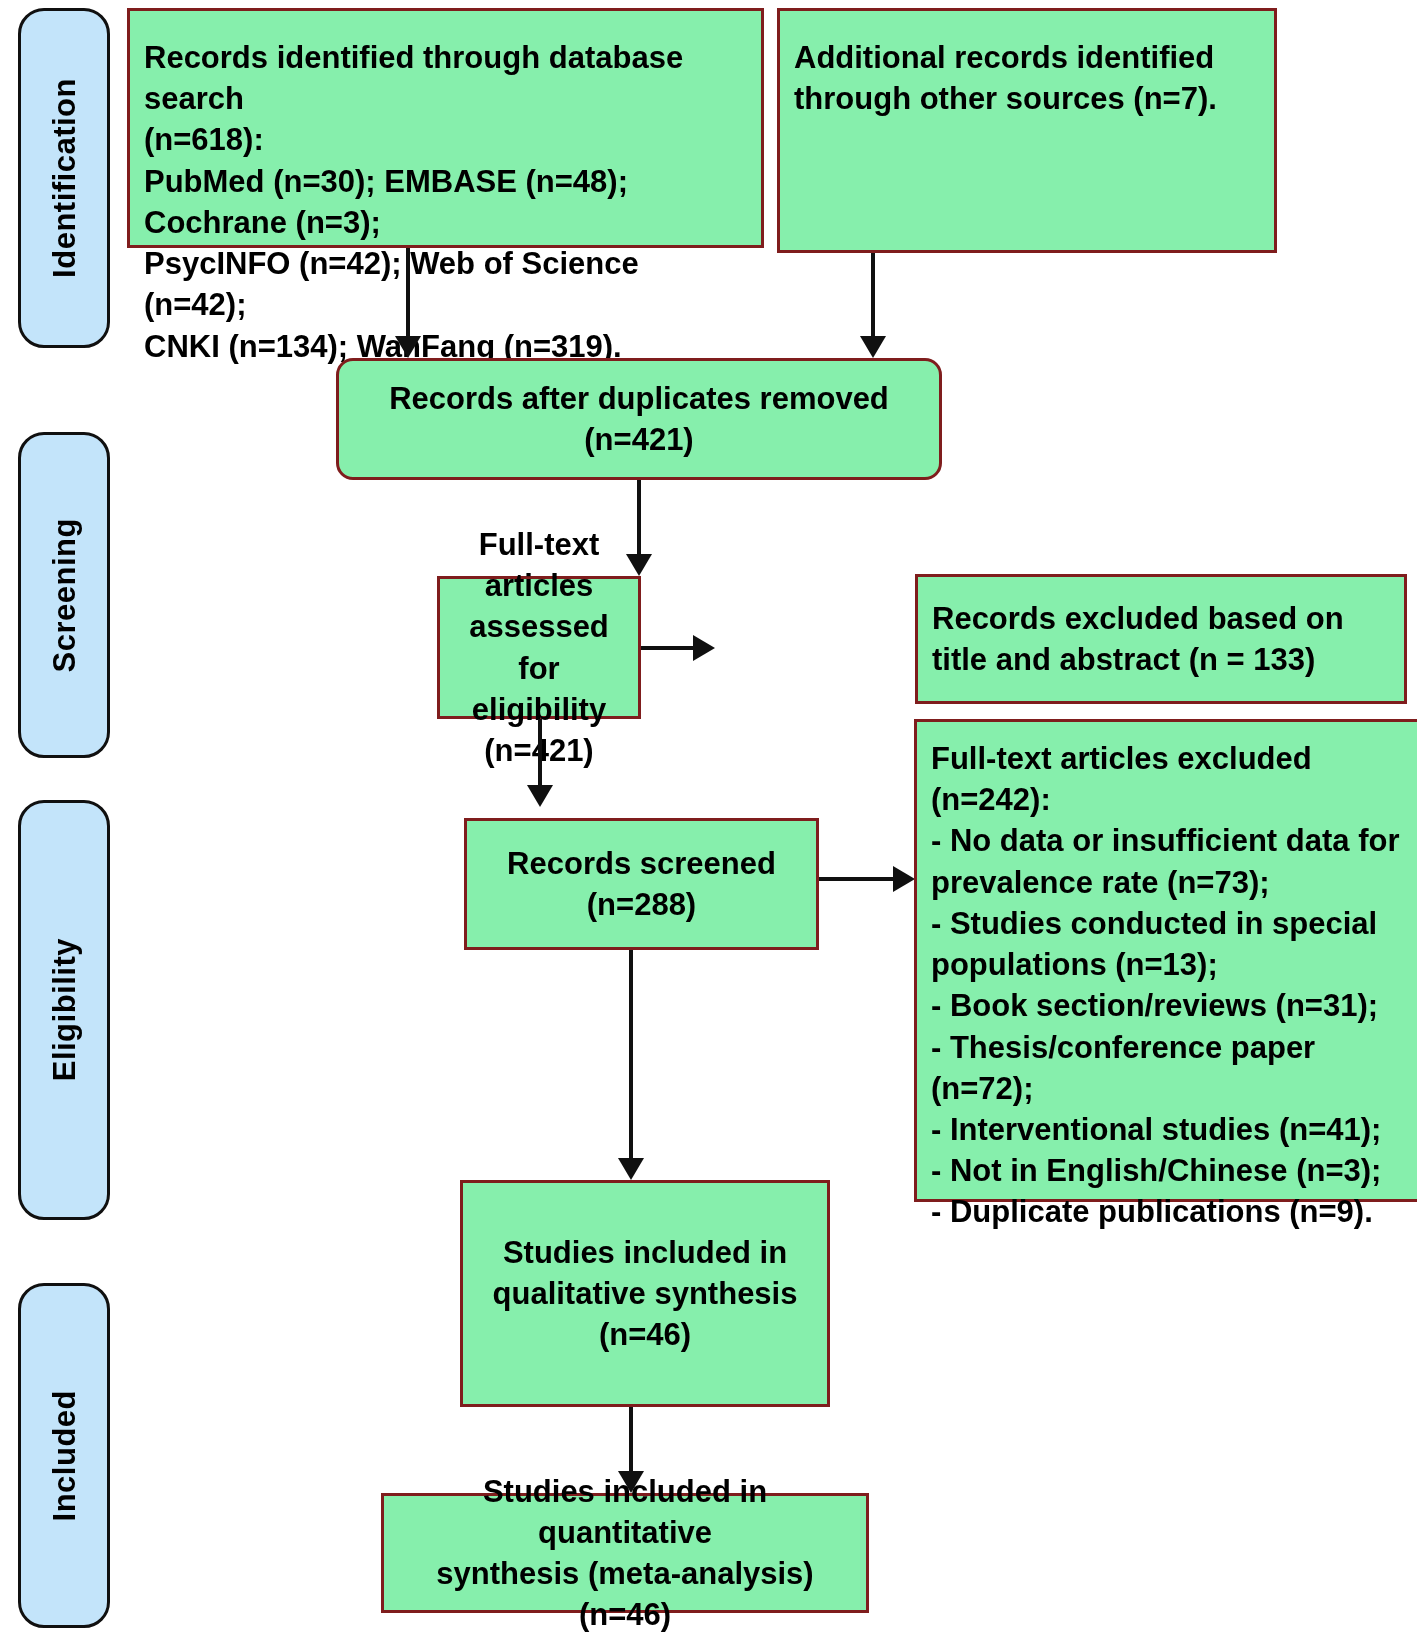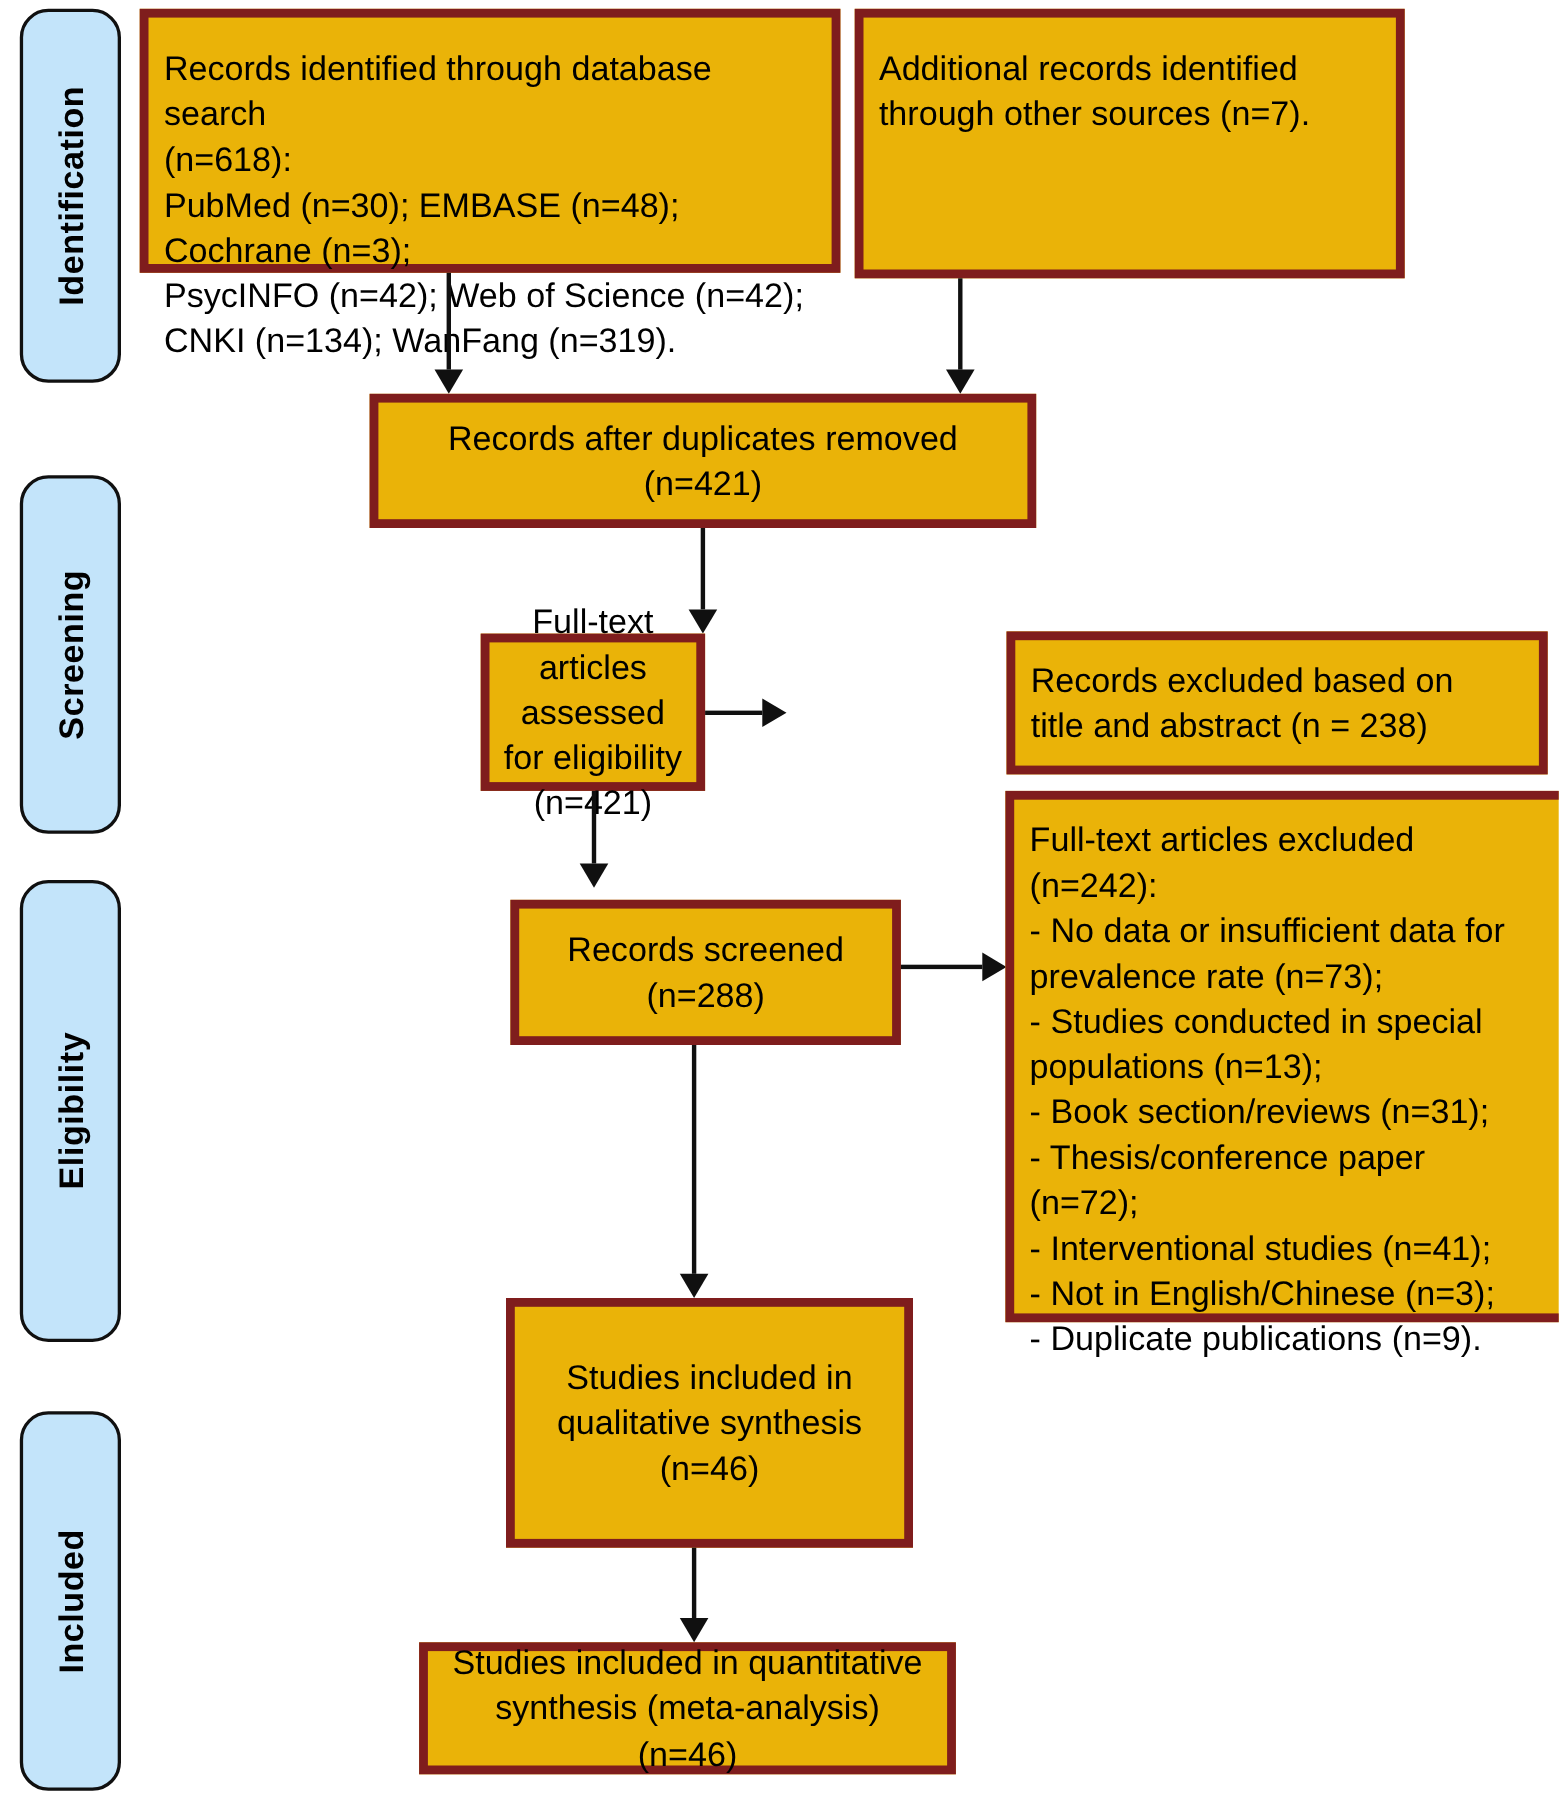--- a/index.html
+++ b/index.html
@@ -41,26 +41,27 @@
     font-size: 31px;
     letter-spacing: 0.5px;
     line-height: 1;
     white-space: nowrap;
     color: #000000;
   }
 
   
   .flow-box {
     position: absolute;
-    background: #eab308;
-    border: 8px solid #7f1d1d;
+    background: #86efac;
+    border: 3px solid #7f1d1d;
     box-sizing: border-box;
     display: flex;
     flex-direction: column;
     justify-content: center;
+    font-weight: bold;
   }
   .flow-box .box-text {
     font-size: 31px;
     line-height: 1.33;
     color: #000000;
     white-space: pre-line;
   }
   .flow-box.align-left .box-text {
     text-align: left;
     padding: 0 14px;
@@ -132,39 +133,39 @@
     <div class="box-text">Additional records identified
 through other sources (n=7).</div>
   </div>
 
   <div class="line-v" style="left:406px; top:248px; height:88px;"></div>
   <div class="arrow-down" style="left:395px; top:336px;"></div>
 
   <div class="line-v" style="left:871px; top:253px; height:83px;"></div>
   <div class="arrow-down" style="left:860px; top:336px;"></div>
 
-  <div class="flow-box align-center" style="left:336px; top:358px; width:606px; height:122px;">
+  <div class="flow-box align-center" style="left:336px; top:358px; width:606px; height:122px;border-radius:17px;">
     <div class="box-text">Records after duplicates removed
 (n=421)</div>
   </div>
 
   <div class="line-v" style="left:637px; top:480px; height:74px;"></div>
   <div class="arrow-down" style="left:626px; top:554px;"></div>
 
   <div class="flow-box align-center" style="left:437px; top:576px; width:204px; height:143px;">
     <div class="box-text">Full-text articles assessed
 for eligibility (n=421)</div>
   </div>
 
   <div class="line-h" style="left:641px; top:646px; width:52px;"></div>
   <div class="arrow-right" style="left:693px; top:635px;"></div>
 
   <div class="flow-box align-left" style="left:915px; top:574px; width:492px; height:130px;">
     <div class="box-text">Records excluded based on
-title and abstract (n = 238)</div>
+title and abstract (n = 133)</div>
   </div>
 
   <div class="line-v" style="left:538px; top:719px; height:66px;"></div>
   <div class="arrow-down" style="left:527px; top:785px;"></div>
 
   <div class="flow-box align-center" style="left:464px; top:818px; width:355px; height:132px;">
     <div class="box-text">Records screened
 (n=288)</div>
   </div>
 

